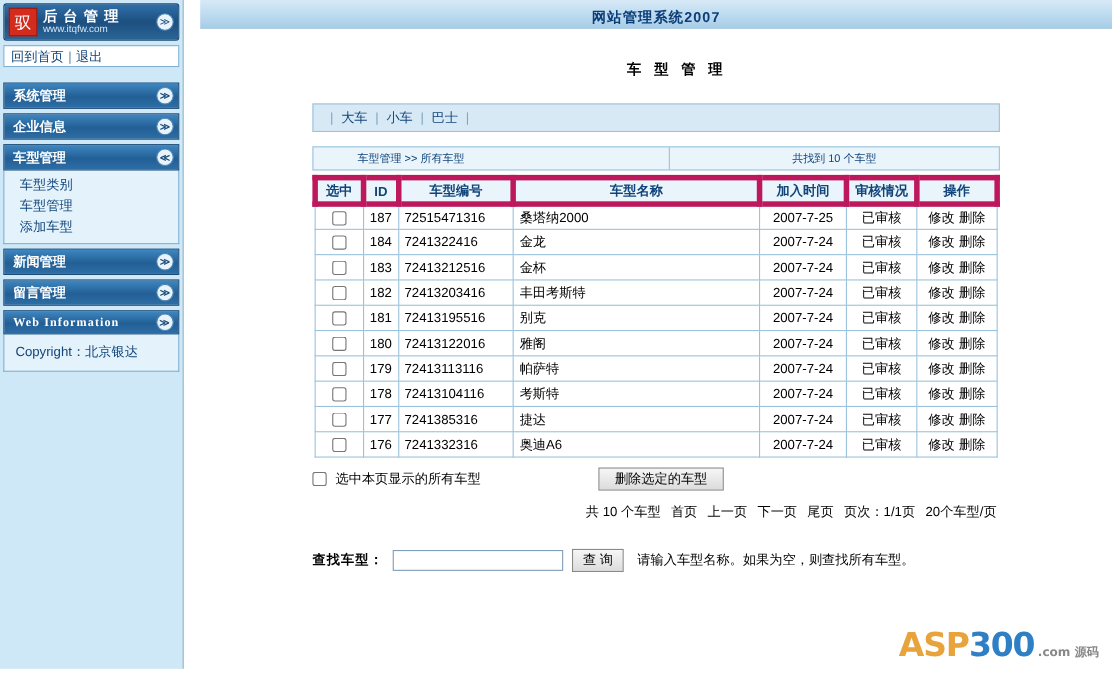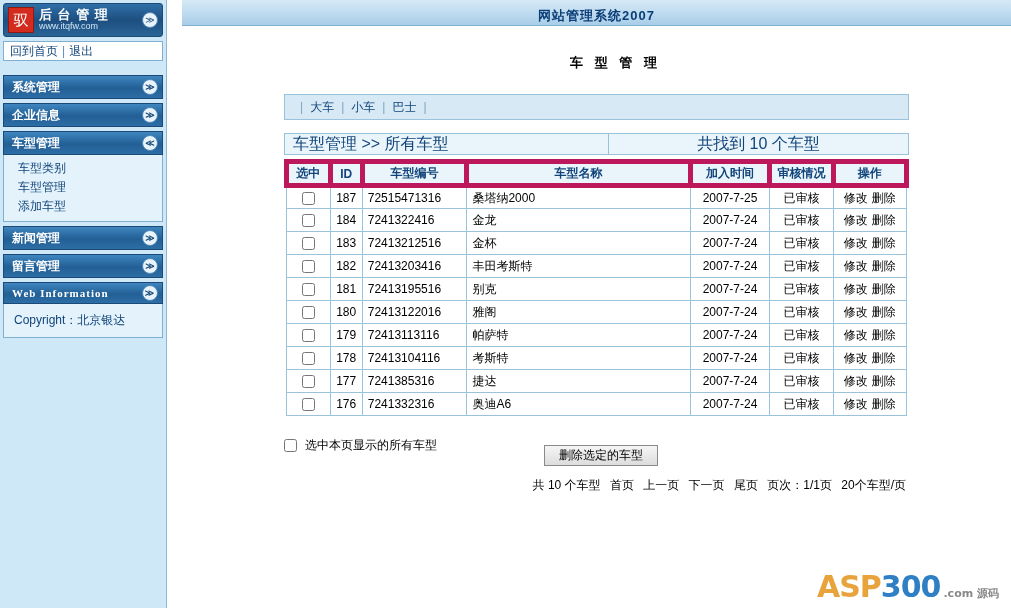--- a/index.html
+++ b/index.html
@@ -194,22 +194,23 @@
   .tabbar .pipe { color: #7ba6c6; margin: 0 7px; }
   .tabbar a { color: #11447a; text-decoration: none; }
 
   .infobar {
     margin-top: 13px;
     height: 22px;
     background: #e9f4fb;
     border: 1px solid #9bc2dd;
     display: flex;
     align-items: center;
-    font-size: 16px;
-    color: #11447a;
+    font-size: 10px;
+    color: #11447a;
+    padding-left: 32px;
   }
   .infobar .left { flex: 1; padding-left: 8px; }
   .infobar .right {
     width: 300px;
     border-left: 1px solid #9bc2dd;
     height: 100%;
     display: flex; align-items: center; justify-content: center;
     color: #11447a;
   }
 
@@ -249,21 +250,20 @@
   .belowrow .selall span { margin-left: 8px; }
   .btn-del {
     background: linear-gradient(to bottom,#f6f6f6,#dcdcdc);
     border: 1px solid #8a8a8a;
     height: 21px;
     padding: 0 14px;
     font-size: 12px;
     color: #000;
     cursor: pointer;
     font-family: "Liberation Sans", sans-serif;
-    margin-top: 20px;
   }
   .pager {
     margin-top: 11px;
     text-align: right;
     font-size: 12px;
     color: #000000;
   }
   .pager span { margin: 0 3px; }
   .pager a { color: #000; text-decoration: none; margin: 0 3px; }
 
@@ -521,20 +521,26 @@
       <div class="pager">
         <span>共 10 个车型</span>
         <a href="#">首页</a>
         <a href="#">上一页</a>
         <a href="#">下一页</a>
         <a href="#">尾页</a>
         <span>页次：1/1页</span>
         <span>20个车型/页</span>
       </div>
 
+      <div class="searchrow">
+        <span class="lbl">查找车型：</span>
+        <input type="text" class="txt" value="" style="">
+        <button class="btn-q">查 询</button>
+        <span class="hint">请输入车型名称。如果为空，则查找所有车型。</span>
+      </div>
 
     </div>
 
     <div id="watermark">
       <span class="asp">ASP</span>
       <span class="num">300</span>
       <span class="cn">.com 源码</span>
     </div>
 
   </div>

